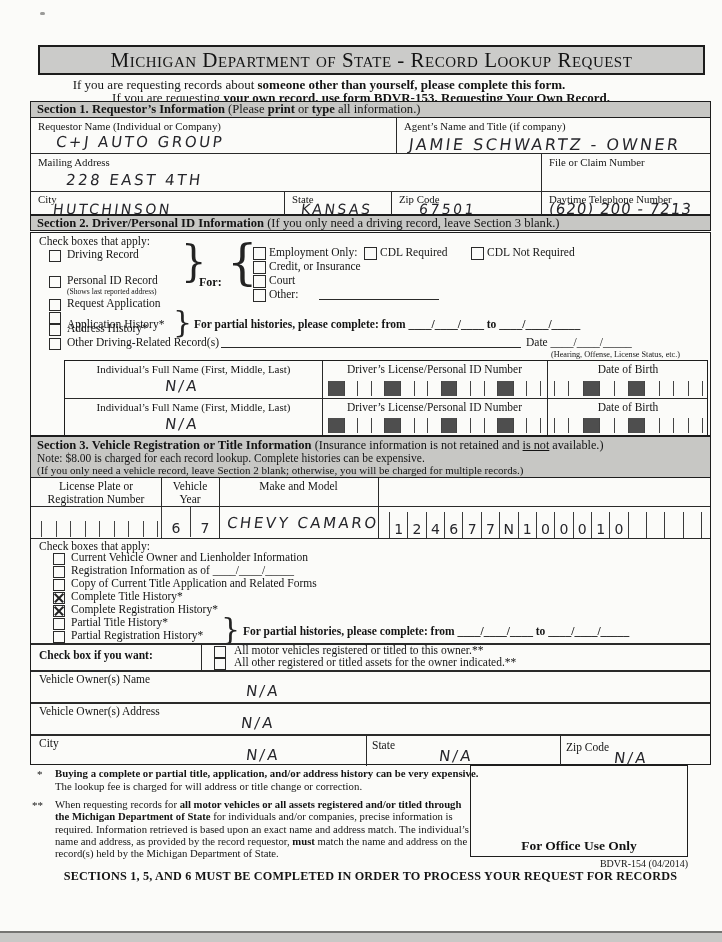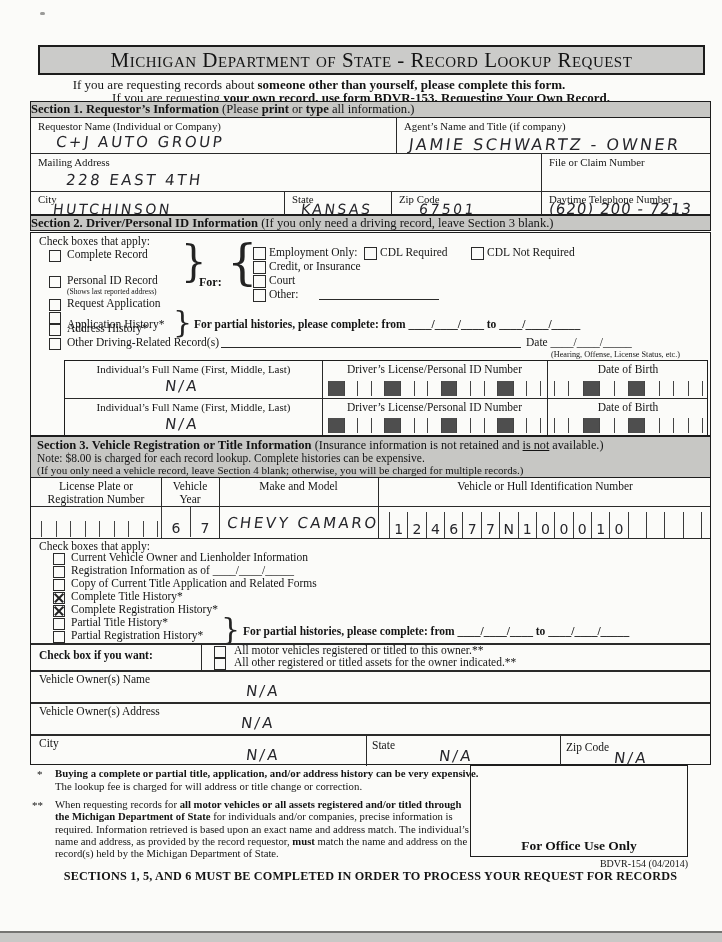--- a/index.html
+++ b/index.html
@@ -6,21 +6,21 @@
   .page{position:relative;width:722px;height:942px;background:#fbfbf9;overflow:hidden;
         font-family:"Liberation Serif",serif;color:#141414;}
   .abs{position:absolute;}
   .b{font-weight:bold;}
   .it{}
   .ctr{text-align:center;}
   .nw{white-space:nowrap;}
   .lbl{font-size:10.8px;}
   .lbl2{font-size:11.5px;}
   .bar{position:absolute;background:#c7c7c4;border:1.6px solid #1d1d1d;box-sizing:border-box;
-       display:flex;align-items:center;padding-left:0;font-size:12.6px;}
+       display:flex;align-items:center;padding-left:6px;font-size:12.6px;}
   .box{position:absolute;border:1.8px solid #1d1d1d;box-sizing:border-box;}
   .line{position:absolute;background:#2a2a2a;}
   .hw{font-family:"DejaVu Sans",sans-serif;color:#26262b;letter-spacing:2.5px;font-size:15px;
       transform:skewX(-7deg);white-space:nowrap;}
   .cb{position:absolute;width:10px;height:10px;border:1.3px solid #2a2a2a;background:transparent;}
   .cb.lgr{width:11px;height:11px;}
   .cb[data-checked="true"]::before,.cb[data-checked="true"]::after{
       content:"";position:absolute;left:-1px;top:4px;width:12px;height:1.6px;background:#232323;}
   .cb[data-checked="true"]::before{transform:rotate(45deg);}
   .cb[data-checked="true"]::after{transform:rotate(-45deg);}
@@ -85,21 +85,21 @@
   </div>
 
   <div class="bar" style="left:30px;top:215px;width:681px;height:16px;">
     <b>Section 2.  Driver/Personal ID Information</b>&nbsp;
     <span>(If you only need a driving record, leave Section 3 blank.)</span>
   </div>
   <div class="box" style="left:30px;top:232px;width:681px;height:204px;">
     <div class="abs it lbl2" style="left:8px;top:2px;">Check boxes that apply:</div>
 
     <span class="cb" style="left:18px;top:17px;" data-checked="false"></span>
-    <div class="abs lbl2" style="left:36px;top:15px;">Complete Record</div>
+    <div class="abs lbl2" style="left:36px;top:15px;">Driving Record</div>
     <span class="cb" style="left:18px;top:43px;" data-checked="false"></span>
     <div class="abs lbl2" style="left:36px;top:41px;">Personal ID Record</div>
     <div class="abs it" style="left:36px;top:54px;font-size:7.6px;">(Shows last reported address)</div>
     <span class="cb" style="left:18px;top:66px;" data-checked="false"></span>
     <div class="abs lbl2" style="left:36px;top:64px;">Request Application</div>
     <span class="cb" style="left:18px;top:79px;" data-checked="false"></span>
     <div class="abs lbl2" style="left:36px;top:85px;">Application History*</div>
     <span class="cb" style="left:18px;top:91px;" data-checked="false"></span>
     <div class="abs lbl2" style="left:36px;top:89px;">Address History*</div>
     <span class="cb" style="left:18px;top:105px;" data-checked="false"></span>
@@ -204,32 +204,31 @@
     </div>
   </div>
 
   <div class="box" style="left:30px;top:436px;width:681px;height:329px;">
     <div class="abs" style="left:0;top:0;width:100%;height:41px;background:#c7c7c4;border-bottom:1.4px solid #1d1d1d;box-sizing:border-box;">
       <div class="abs nw" style="left:6px;top:1px;font-size:12.6px;">
         <b>Section 3.  Vehicle Registration or Title Information</b>
         <span style="font-size:12.2px;"><span>(Insurance information is not retained and </span><span style="text-decoration:underline;">is not</span><span> available.)</span></span>
       </div>
       <div class="abs lbl2" style="left:6px;top:15px;">Note:  $8.00 is charged for each record lookup.  Complete histories can be expensive.</div>
-      <div class="abs" style="left:6px;top:27px;font-size:11px;">(If you only need a vehicle record, leave Section 4 blank; otherwise, you will be charged for multiple records.)</div>
+      <div class="abs" style="left:6px;top:27px;font-size:11px;">(If you only need a vehicle record, leave Section 2 blank; otherwise, you will be charged for multiple records.)</div>
     </div>
 
     <div class="line" style="left:0;top:69px;width:100%;height:1.3px;"></div>
     <div class="line" style="left:0;top:100.5px;width:100%;height:1.5px;"></div>
     <div class="line" style="left:130px;top:41px;width:1.3px;height:61px;"></div>
     <div class="line" style="left:188px;top:41px;width:1.3px;height:61px;"></div>
     <div class="line" style="left:347px;top:41px;width:1.3px;height:61px;"></div>
     <div class="cellhdr" style="left:0;top:43px;width:130px;line-height:12.5px;">License Plate or Registration Number</div>
     <div class="cellhdr" style="left:130px;top:43px;width:58px;line-height:12.5px;">Vehicle Year</div>
     <div class="cellhdr" style="left:188px;top:43px;width:159px;">Make and Model</div>
-    <div class="cellhdr" style="left:347px;top:43px;width:334px;">Vehicle or Hull Identification Number</div>
     <div class="comb" style="left:10px;top:84px;width:116px;height:16px;">
         <div class="c"></div>
         <div class="c"></div>
         <div class="c"></div>
         <div class="c"></div>
         <div class="c"></div>
         <div class="c"></div>
         <div class="c"></div>
         <div class="c"></div>
       </div>

